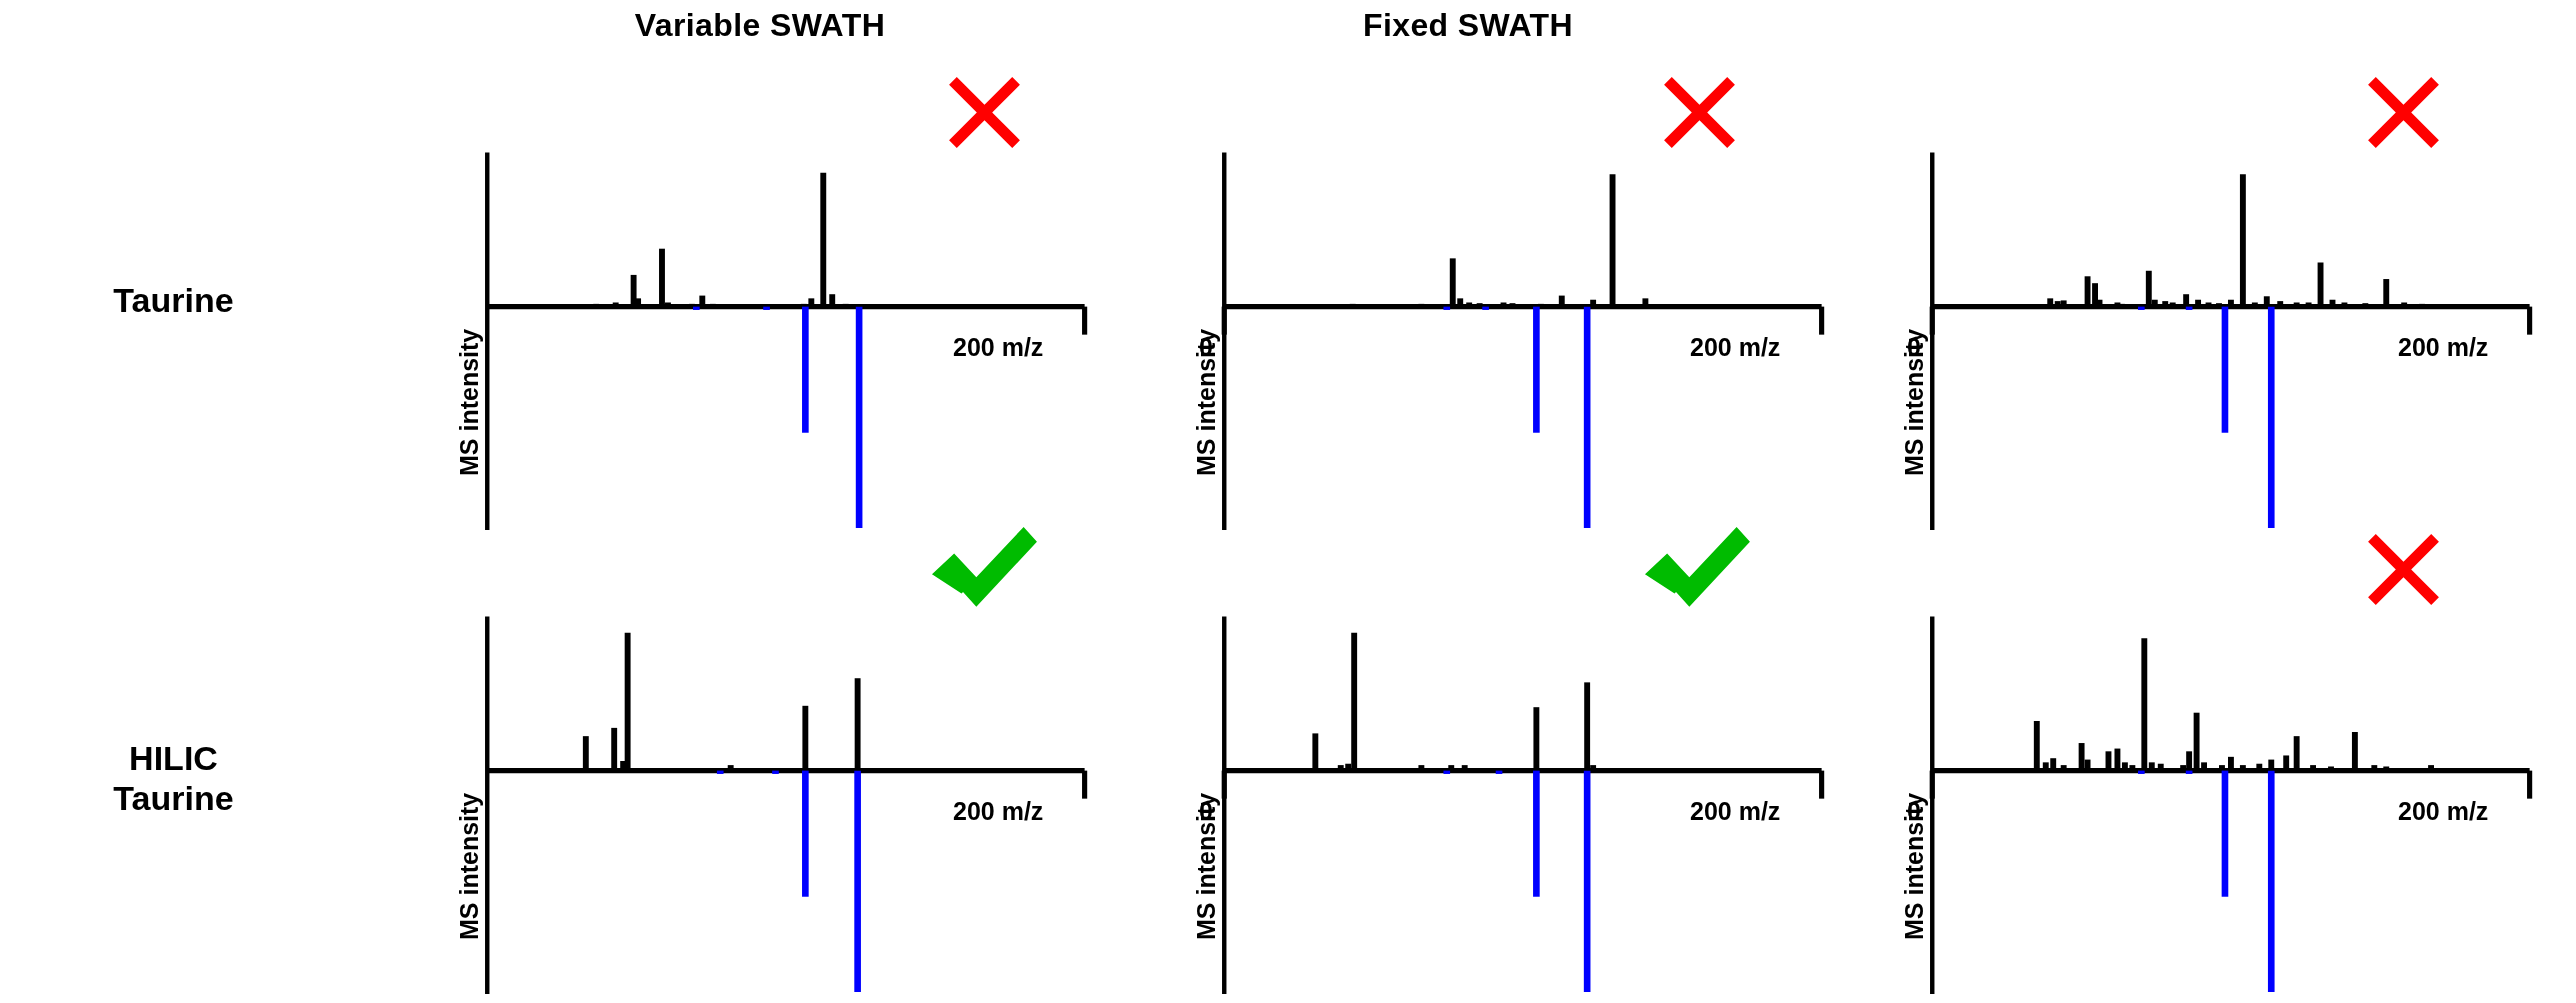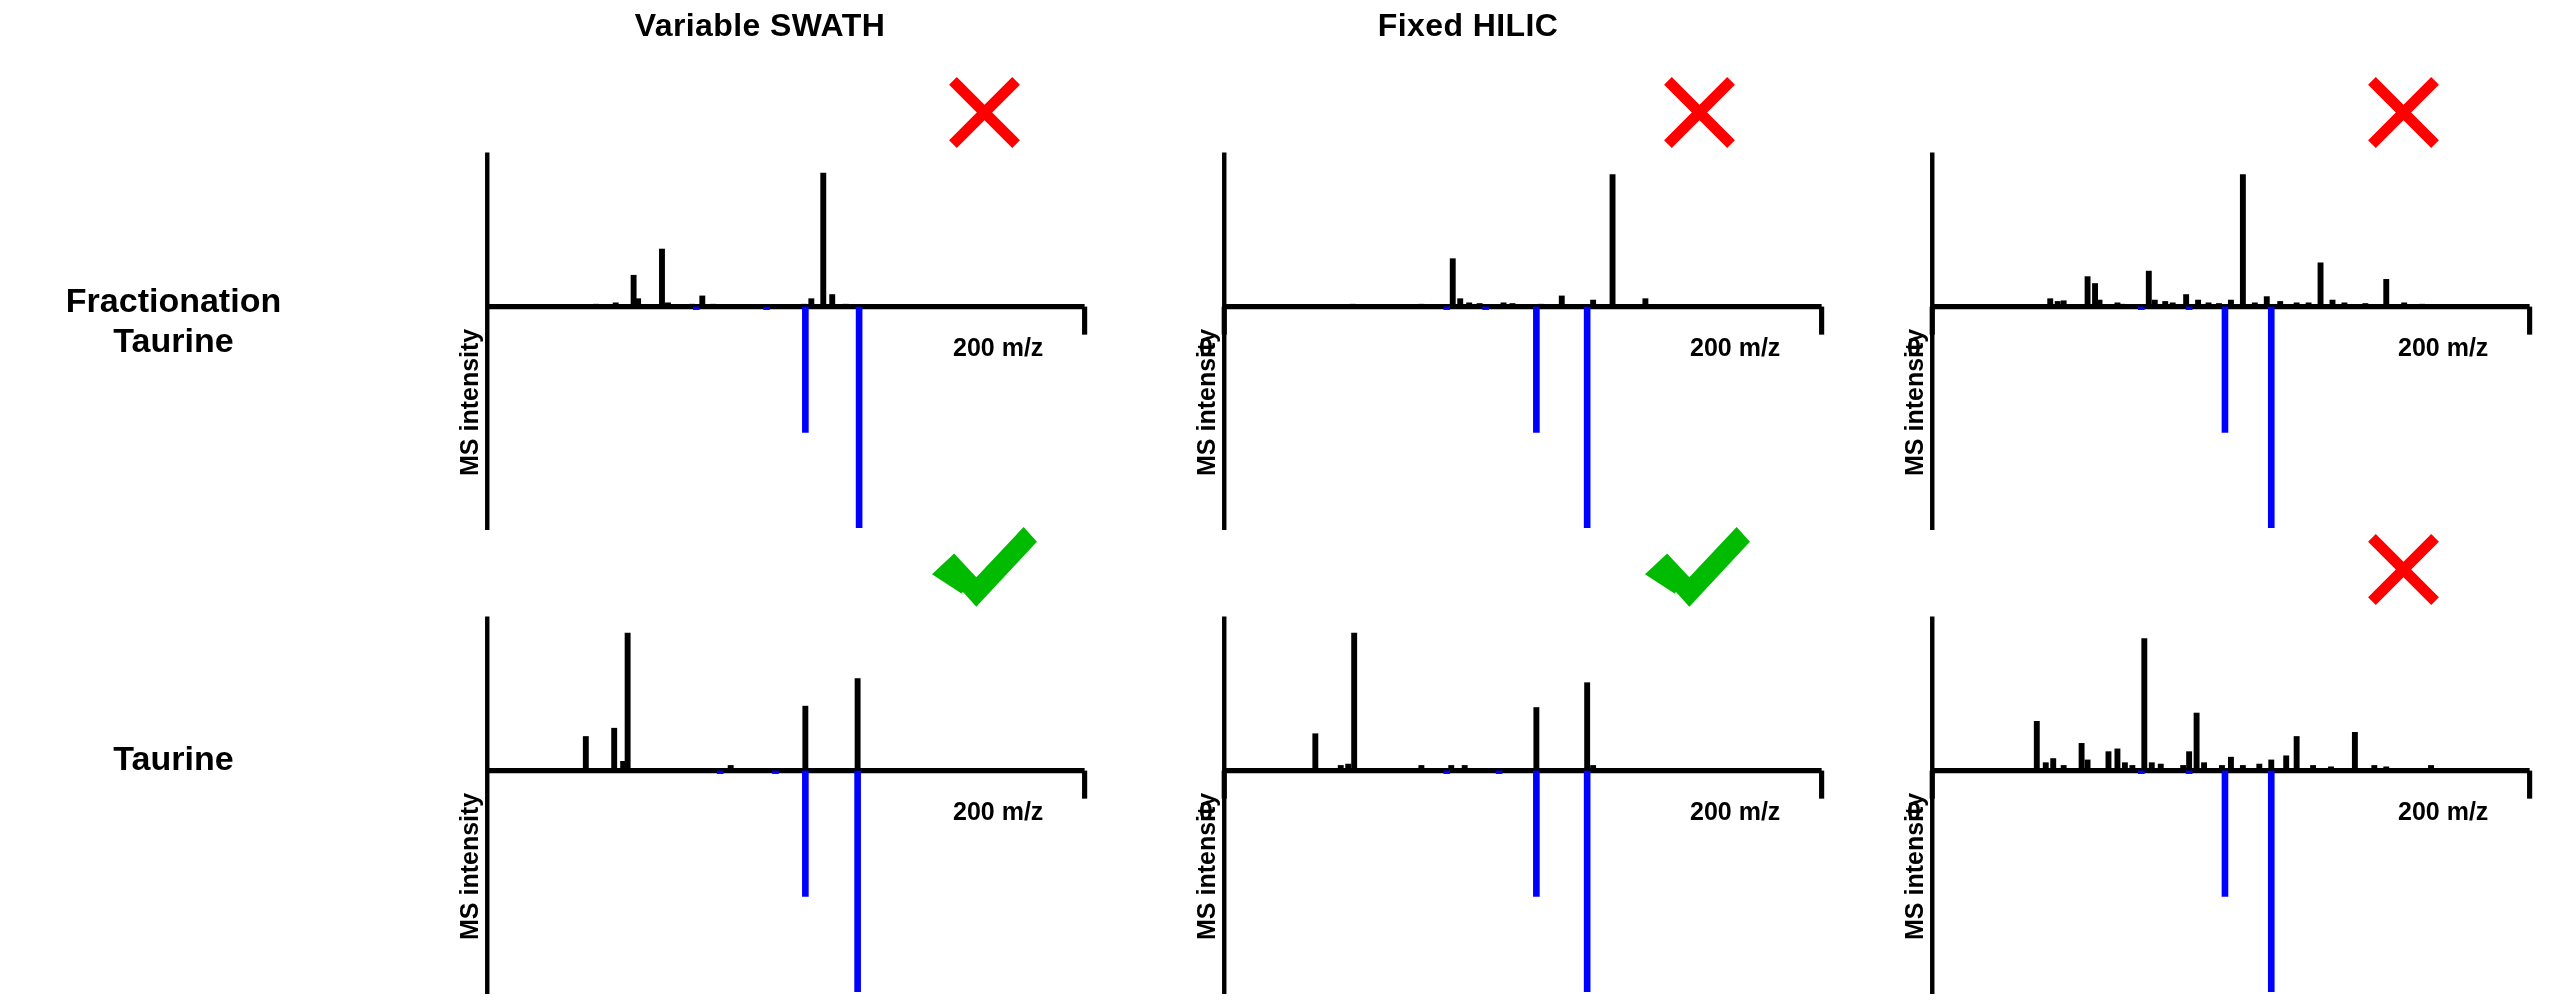--- a/index.html
+++ b/index.html
@@ -36,28 +36,28 @@
 </style>
 </head>
 <body>
 
 <div class="fig">
 
   <div class="col-title" style="left:465px;width:590px;">
     <span>Variable SWATH</span><sup></sup>
   </div>
   <div class="col-title" style="left:1173px;width:590px;">
-    <span>Fixed  HILIC</span><sup></sup>
+    <span>Fixed  SWATH</span><sup></sup>
   </div>
 
   <div class="row-label" style="top:280px;">
-    <span class="ln">Fractionation</span>
     <span class="ln">Taurine</span>
   </div>
   <div class="row-label" style="top:738px;">
+    <span class="ln">HILIC</span>
     <span class="ln">Taurine</span>
   </div>
 
   <div class="panel" id="p0" style="left:443px;top:148px;width:649px;height:391px;">
       <svg class="plot" viewBox="0 0 880 530" width="649" height="391">
         <line x1="60" y1="6" x2="60" y2="518" stroke="#000000" stroke-width="6"></line>
         <line x1="60" y1="215" x2="870" y2="215" stroke="#000000" stroke-width="7"></line>
         <line x1="870" y1="215" x2="870" y2="253" stroke="#000000" stroke-width="7"></line>
         <line x1="147.075" y1="215" x2="147.075" y2="212.195" stroke="#000000" stroke-width="8"></line>
         <line x1="207.825" y1="215" x2="207.825" y2="211.26" stroke="#000000" stroke-width="8"></line>

